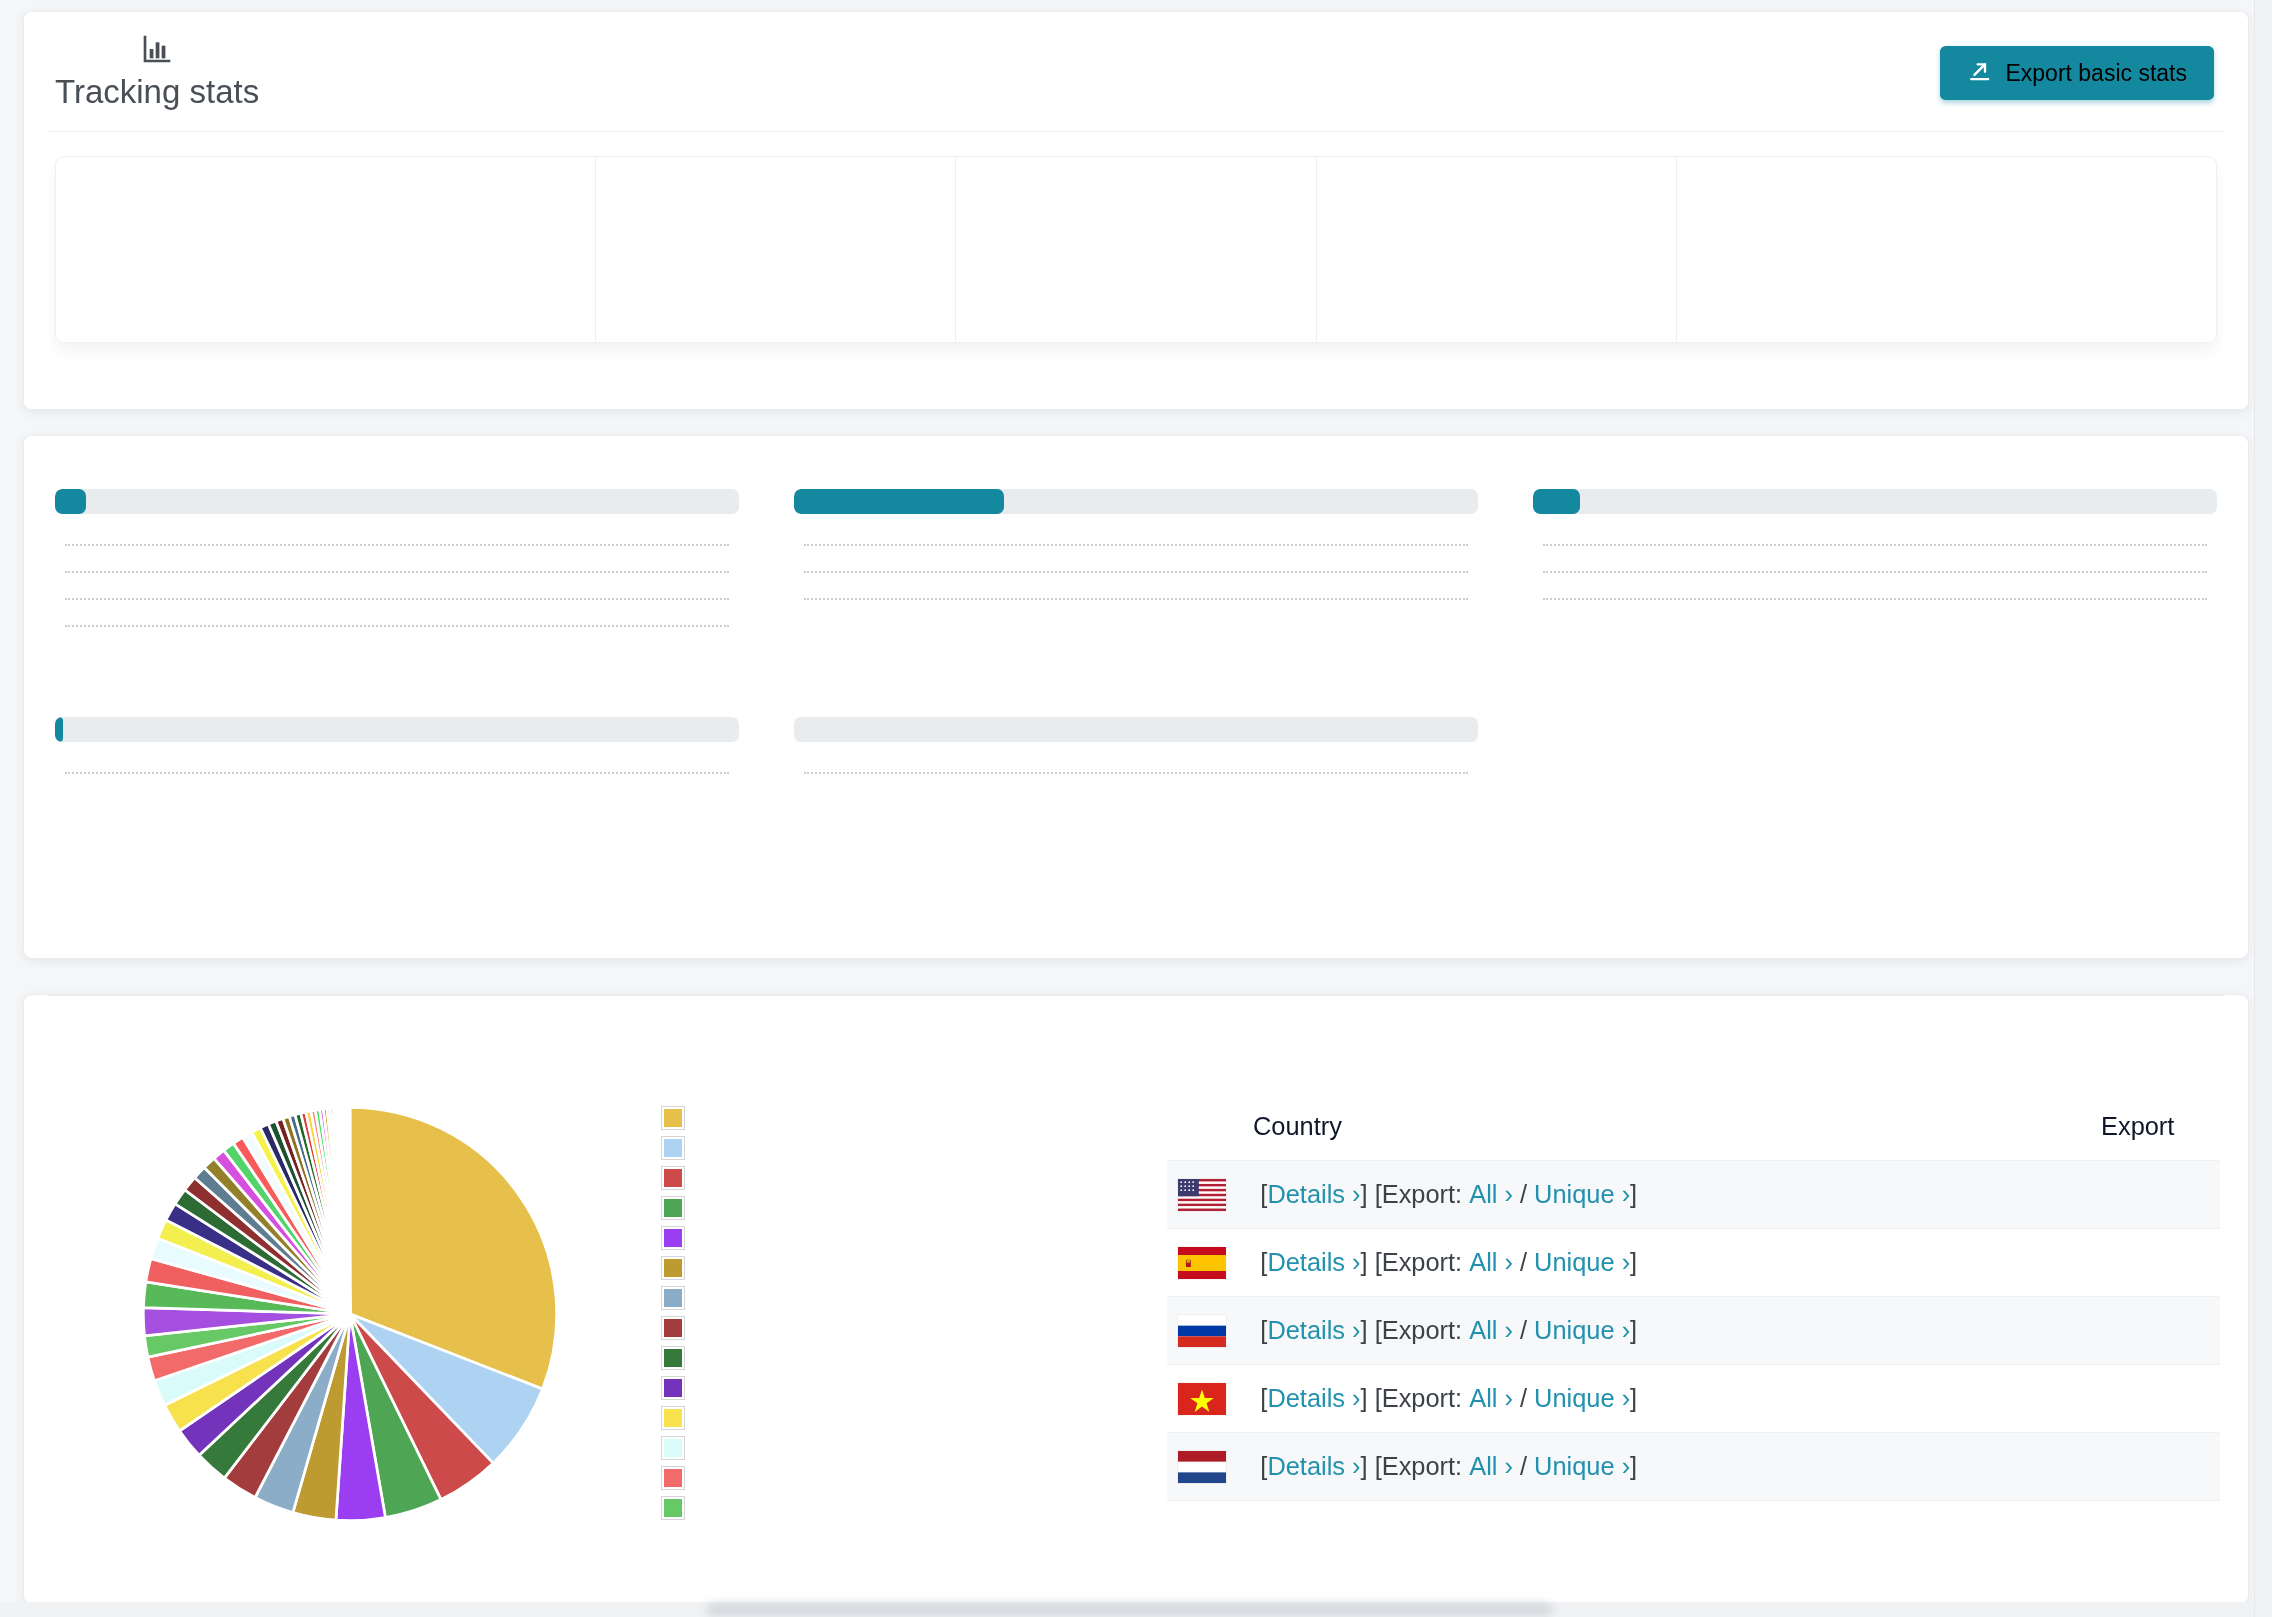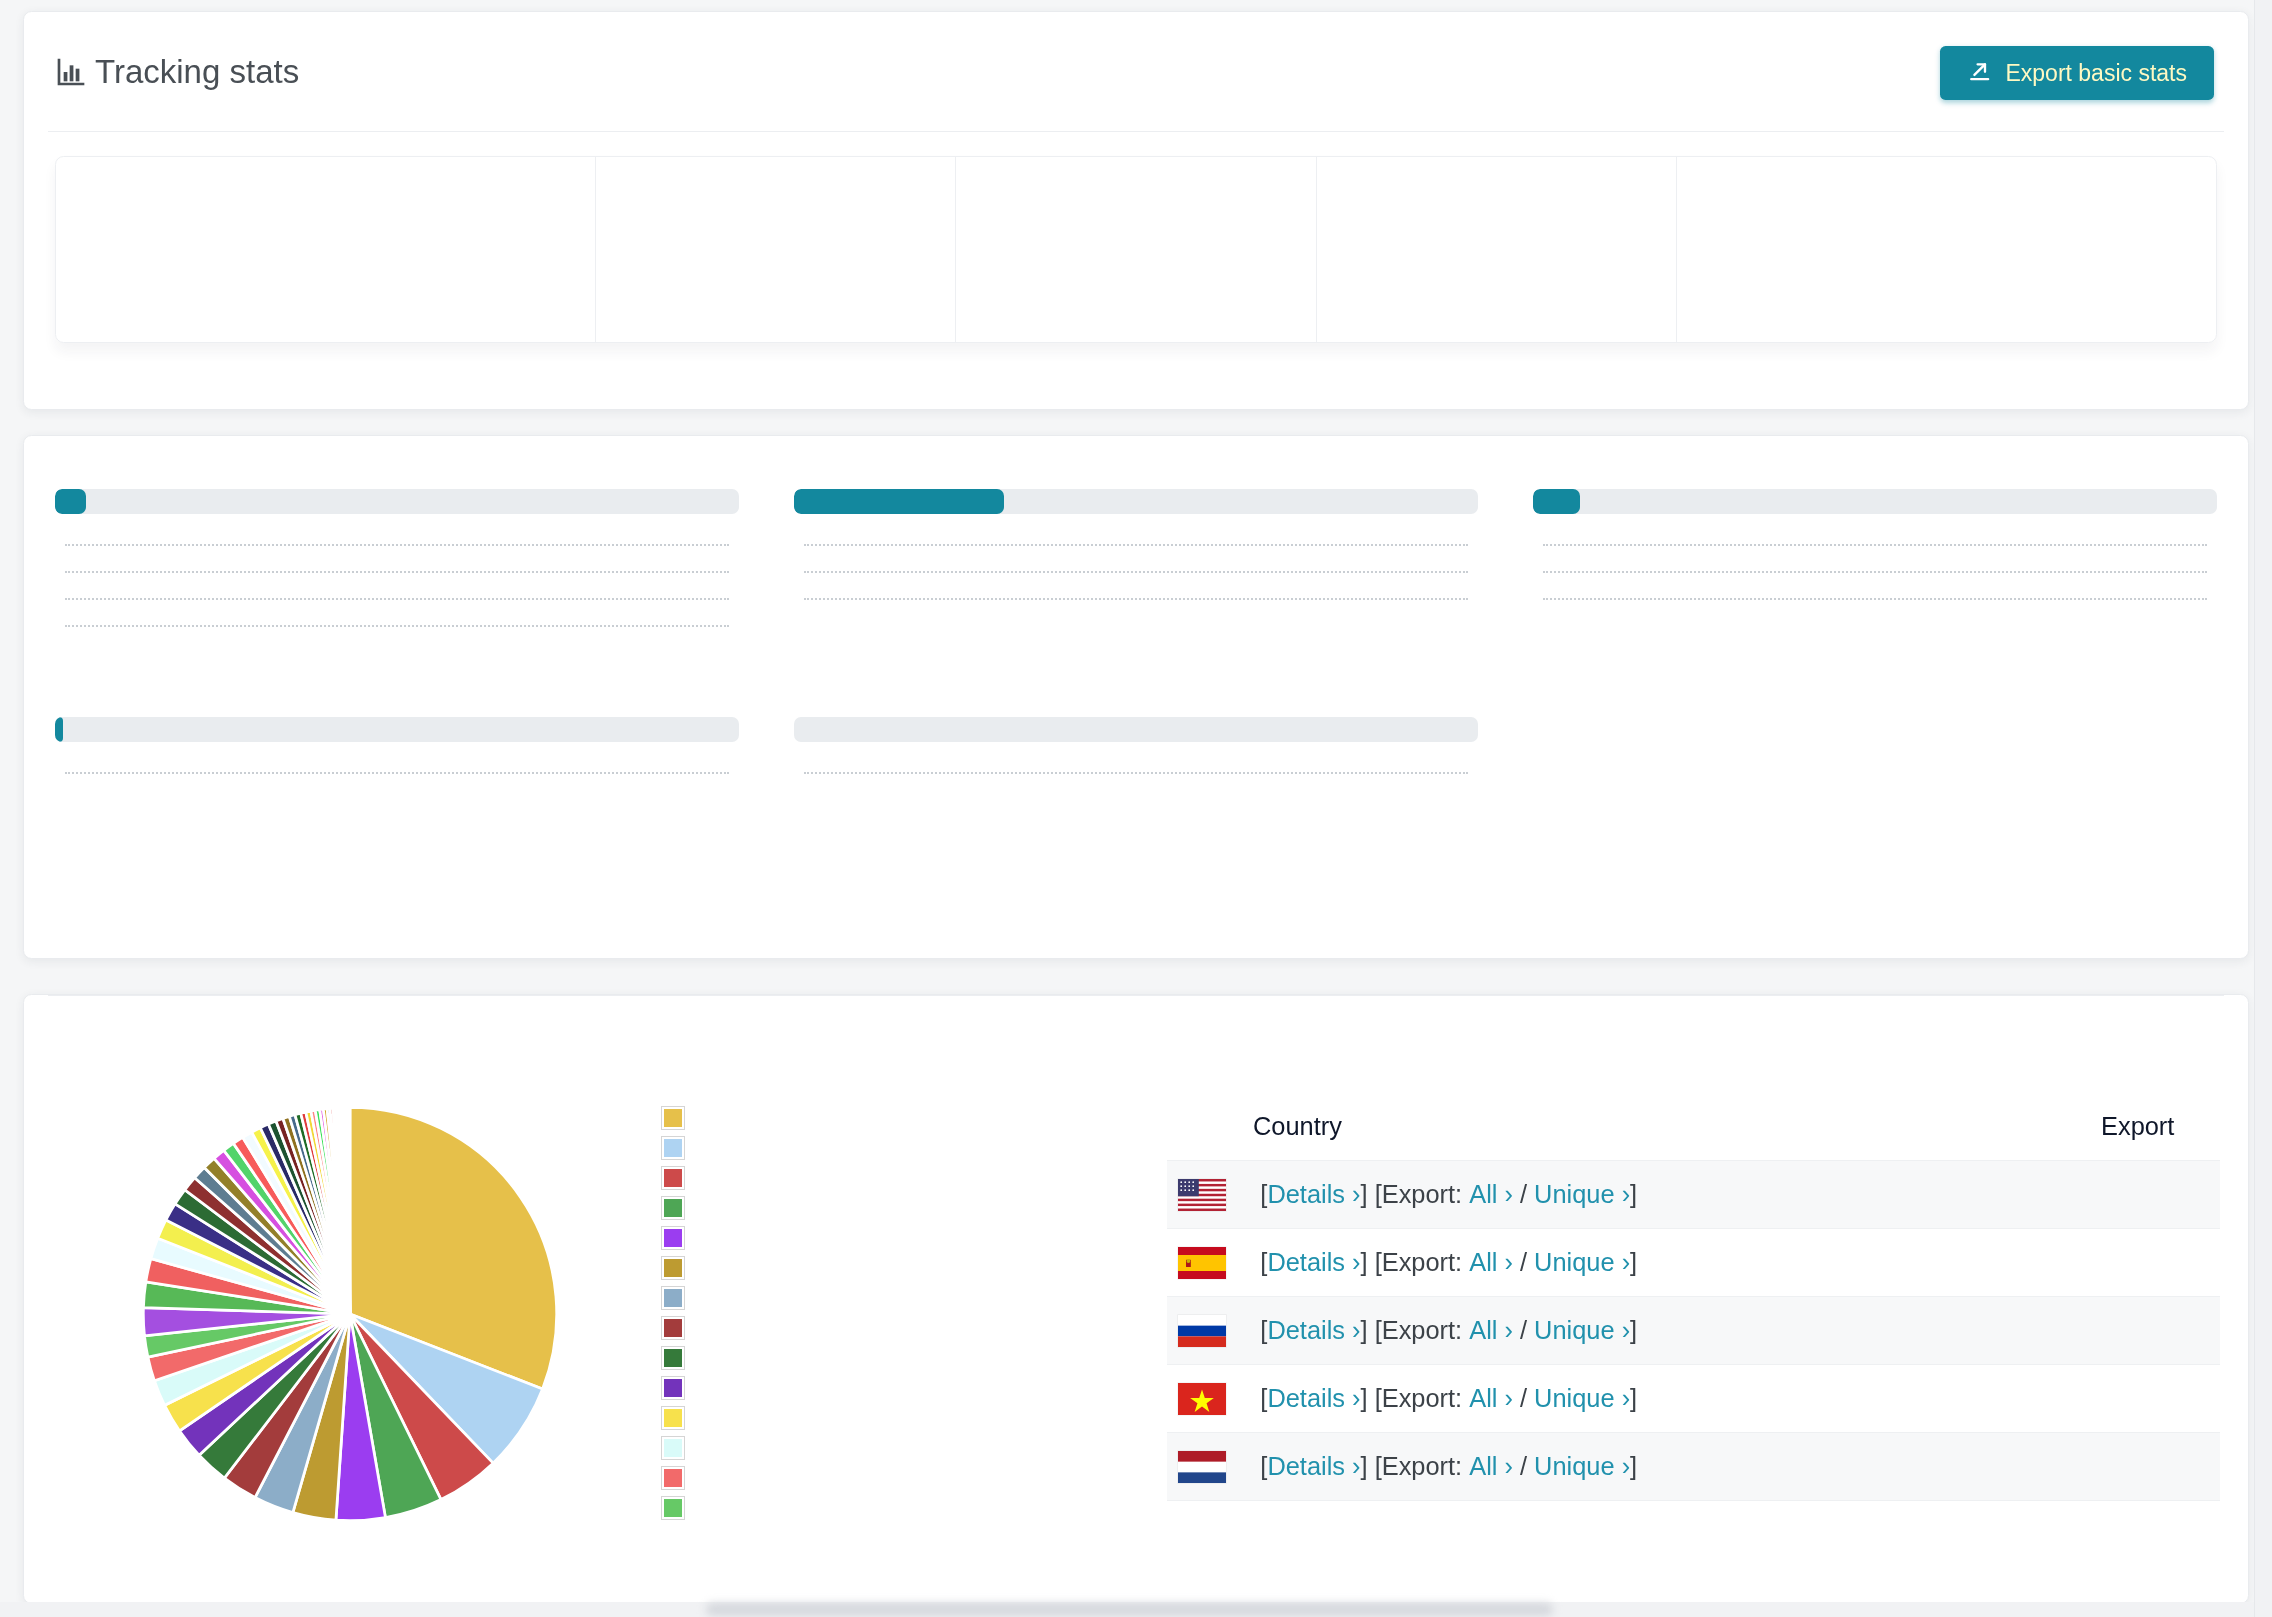--- a/index.html
+++ b/index.html
@@ -8,26 +8,26 @@
 
   .card { position:absolute; left:23px; width:2226px; background:#fff;
           border:1.4px solid #e9ebee; border-radius:8.5px;
           box-shadow:0 2.8px 10px rgba(45,55,70,.07); }
   #card-tracking { top:11.3px;  height:399px; }
   #card-rates    { top:435px; height:524px; }
   #card-geo      { top:994px; height:610px; overflow:hidden; }
 
   
   .c-header { height:119px; display:flex; align-items:center; padding:0 31px; position:relative; }
-  .c-title { font-size:33px; color:#494f55; display:flex; align-items:center; gap:8px; }
+  .c-title { font-size:33px; color:#494f55; display:flex; align-items:center; gap:8px;flex-direction:column; }
   .c-title svg { display:block; }
   .divider { margin:0 24px; border-bottom:1.4px solid #eceef1; }
 
   .export-btn { position:absolute; right:34px; top:34px; height:54px;
-                background:#13889e; color:#fef9c3; border:none; border-radius:5.6px;
+                background:#13889e; color:#000000; border:none; border-radius:5.6px;
                 font-size:23px; font-family:inherit; padding:0 27px;
                 display:flex; align-items:center; gap:12.7px; cursor:pointer;
                 box-shadow:0 2.1px 5.6px rgba(19,136,158,.35); }
 
   .stats-row { margin:24px 31px 0; display:flex; border:1.4px solid #edeff2;
                border-radius:8.5px; box-shadow:0 8.5px 12.7px rgba(33,40,50,.05); }
   .stat-cell { flex:1 1 0; padding-top:54px; text-align:center; border-right:1.4px solid #edeff2; height:185px; }
   .stat-cell:first-child, .stat-cell:last-child { flex:1.5 1 0; }
   .stat-cell:last-child { border-right:none; }
   .stat-value { font-size:56px; font-weight:700; color:#15889e; letter-spacing:-0.7px; }

